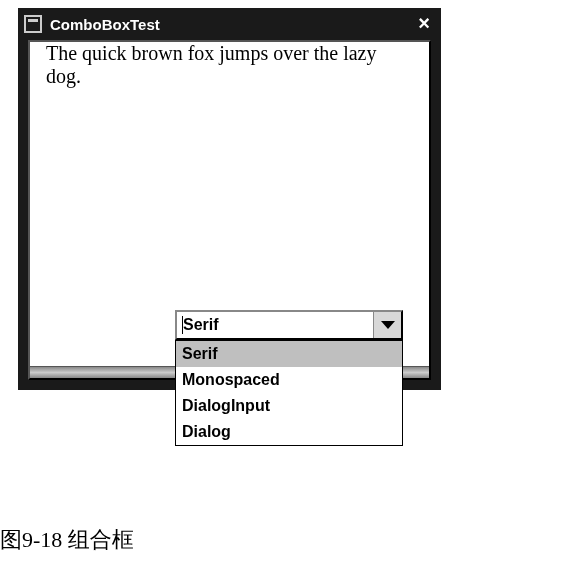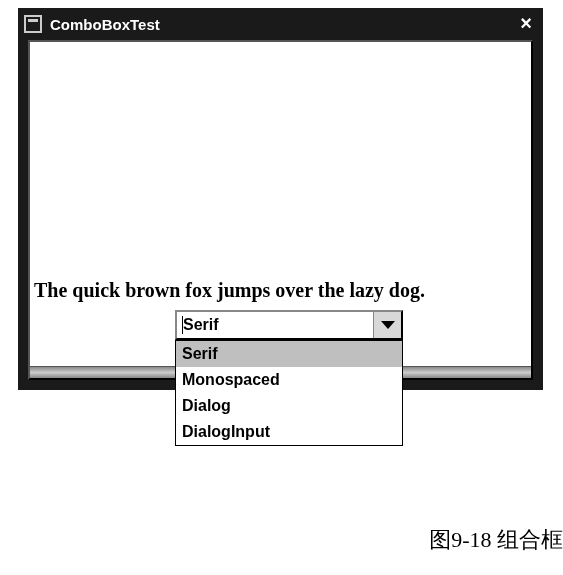--- a/index.html
+++ b/index.html
@@ -11,21 +11,21 @@
       background: #fff;
       font-family: sans-serif;
       width: 563px;
       height: 575px;
       position: relative;
     }
     .frame {
       position: absolute;
       left: 18px;
       top: 8px;
-      width: 525px;
+      width: 423px;
       background: #1a1a1a;
       padding: 0 0 10px 0;
     }
     .titlebar {
       height: 32px;
       background: #1a1a1a;
       display: flex;
       align-items: center;
       padding: 0 6px;
       color: #fff;
@@ -68,23 +68,22 @@
       border: 2px solid #000;
       border-top-color: #555;
       border-left-color: #555;
       height: 340px;
       position: relative;
     }
     .text-area {
       height: 260px;
       background: #fff;
       display: flex;
-      align-items: flex-end;
-      padding: 0 4px;
-      font-weight: bold;
+      align-items: flex-start;
+      padding: 0 16px;
     }
     .sample {
       font-family: 'Times New Roman', serif;
       font-size: 20px;
       color: #000;
     }
     .combo-wrap {
       position: absolute;
       left: 145px;
       top: 268px;
@@ -158,21 +157,21 @@
       cursor: pointer;
     }
     .dropdown-item.selected {
       background: #bfbfbf;
     }
     .caption {
       position: absolute;
       left: 0;
       top: 525px;
       width: 563px;
-      text-align: right;
+      text-align: left;
       font-family: 'SimSun', serif;
       font-size: 22px;
       color: #000;
     }
   </style>
 </head>
 <body>
 
 <div class="frame">
   <div class="titlebar">
@@ -191,20 +190,20 @@
           <span>Serif</span>
         </div>
         <div class="combo-btn">
           <div class="arrow-down"></div>
         </div>
       </div>
     </div>
     <div class="dropdown">
       <div class="dropdown-item selected">Serif</div>
       <div class="dropdown-item">Monospaced</div>
+      <div class="dropdown-item">DialogInput</div>
       <div class="dropdown-item">Dialog</div>
-      <div class="dropdown-item">DialogInput</div>
     </div>
     <div class="statusbar"></div>
   </div>
 </div>
 
 <div class="caption">图9-18  组合框</div>
 
 </body></html>

